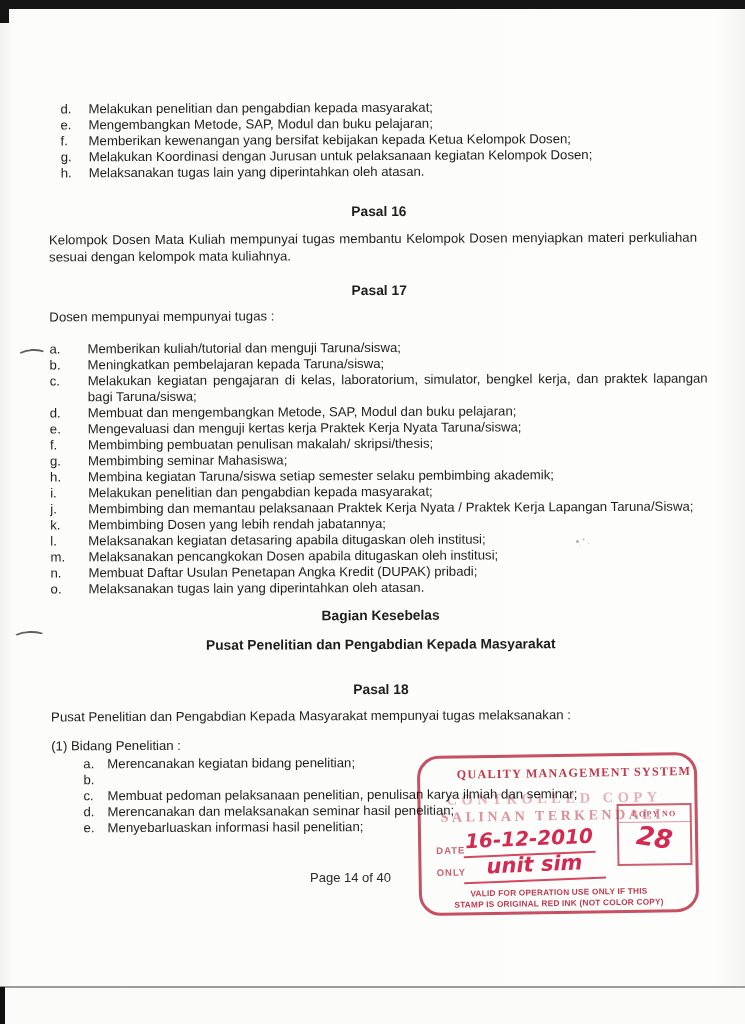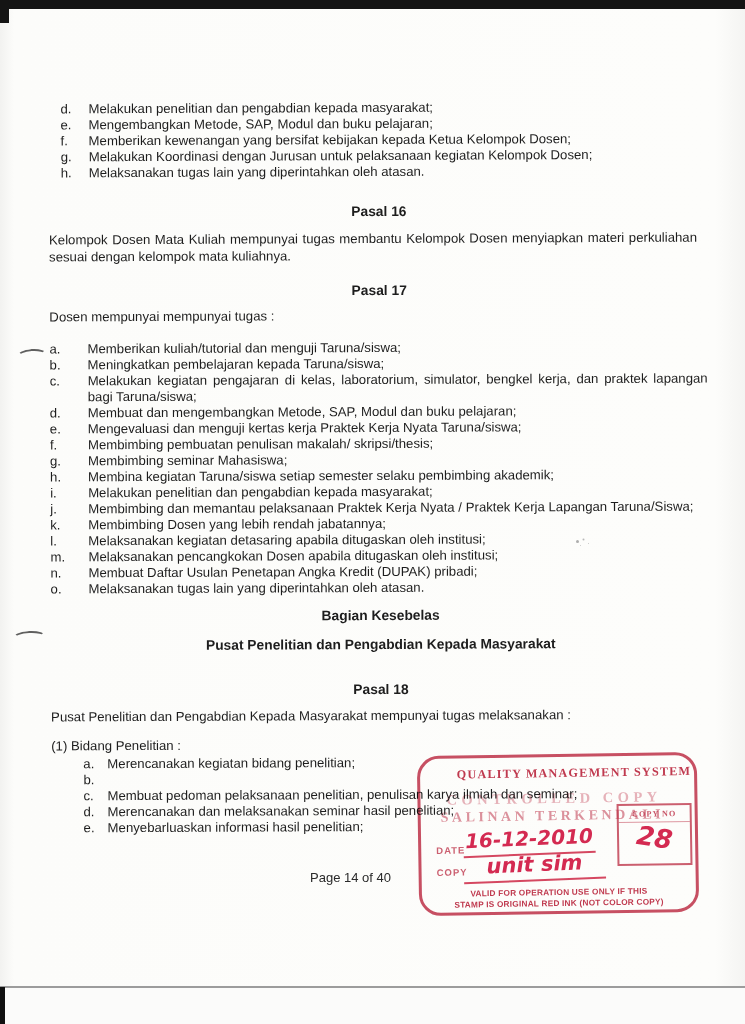--- a/index.html
+++ b/index.html
@@ -219,21 +219,21 @@
   <div class="stamp">
     <div class="stamp-title">QUALITY MANAGEMENT SYSTEM</div>
     <div class="stamp-controlled">CONTROLLED COPY</div>
     <div class="stamp-salinan">SALINAN TERKENDALI</div>
     <div class="copy-box">
       <span class="copy-box-label">COPY NO</span>
       <span class="copy-box-value hand">28</span>
     </div>
     <div class="stamp-field-label lbl-date">DATE</div>
     <div class="stamp-field-value val-date hand">16-12-2010</div>
-    <div class="stamp-field-label lbl-dist">COPY</div>
+    <div class="stamp-field-label lbl-dist">ONLY</div>
     <div class="stamp-field-value val-dist hand">unit sim</div>
     <div class="stamp-disclaimer">
       <div>VALID FOR OPERATION USE ONLY IF THIS</div>
       <div>STAMP IS ORIGINAL RED INK (NOT COLOR COPY)</div>
     </div>
   </div>
 
   <div class="page-footer">Page 14 of 40</div>
 </div>
 

